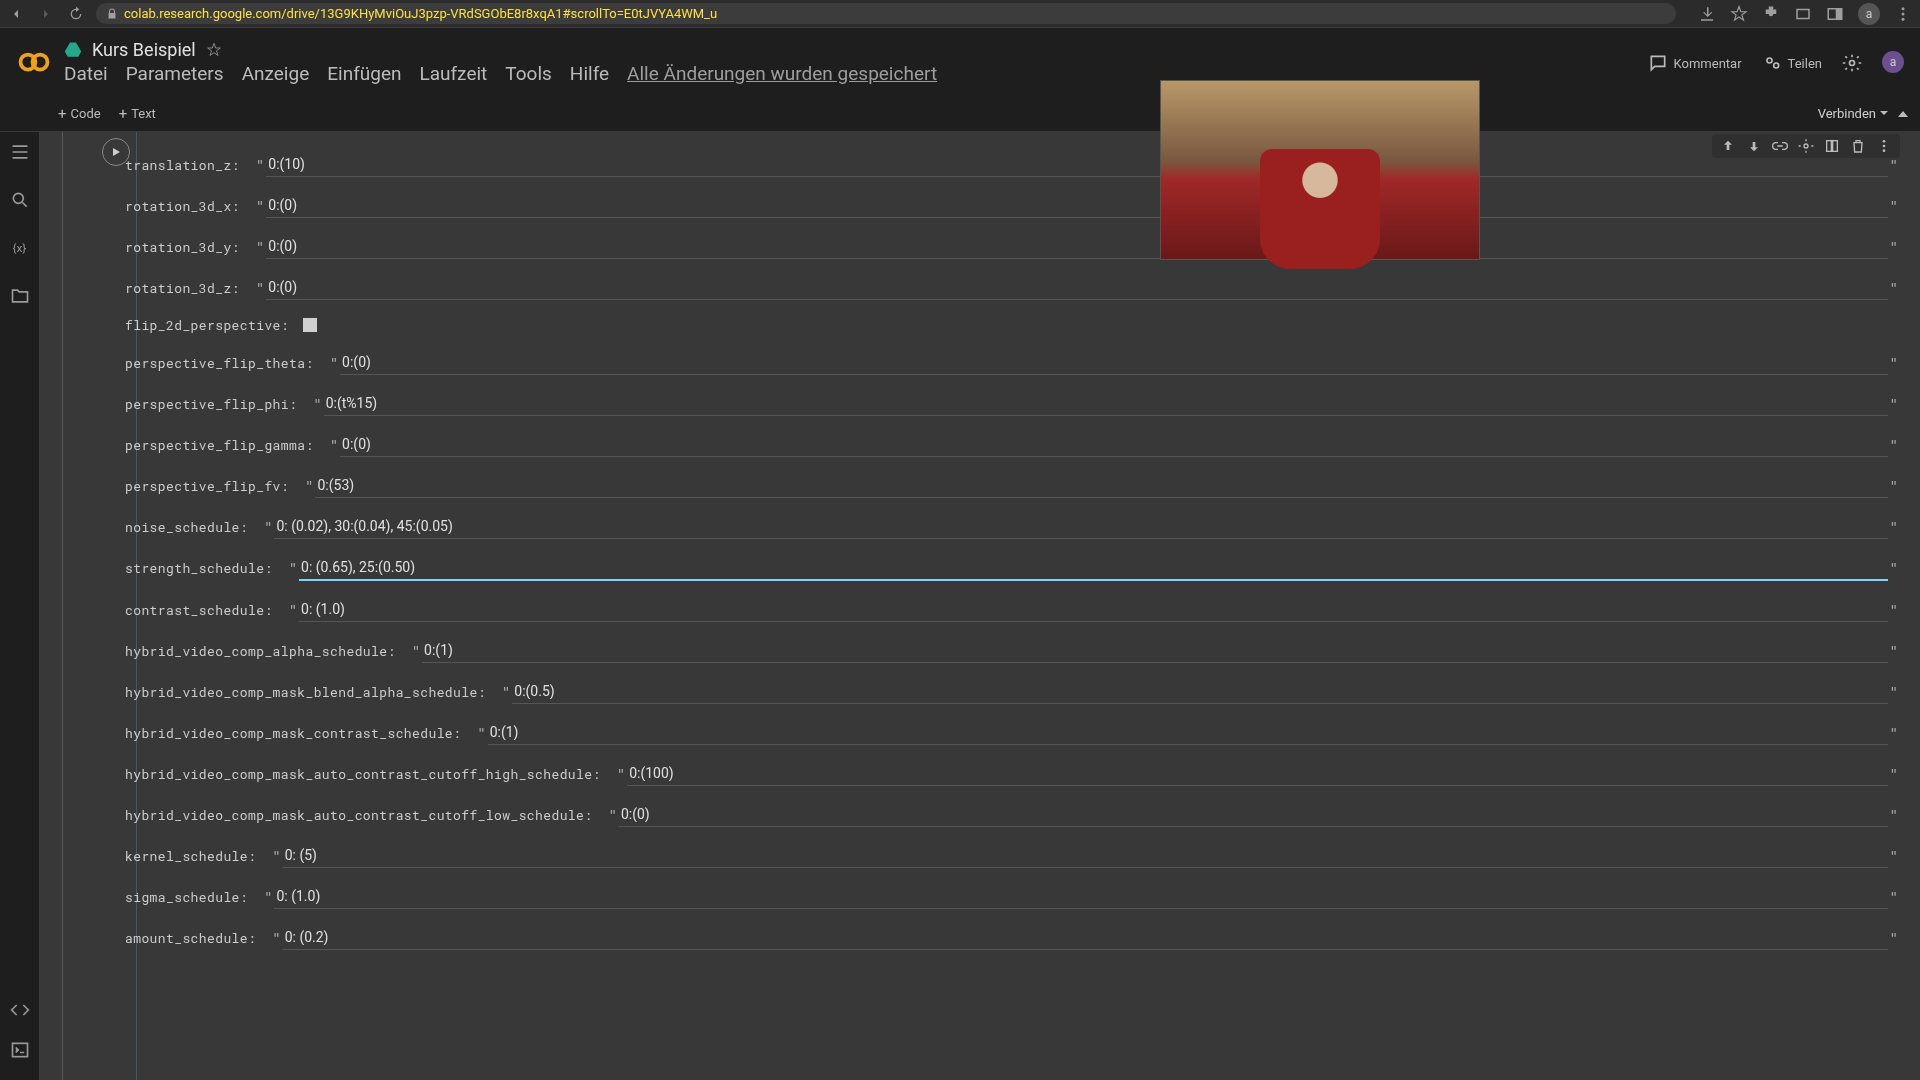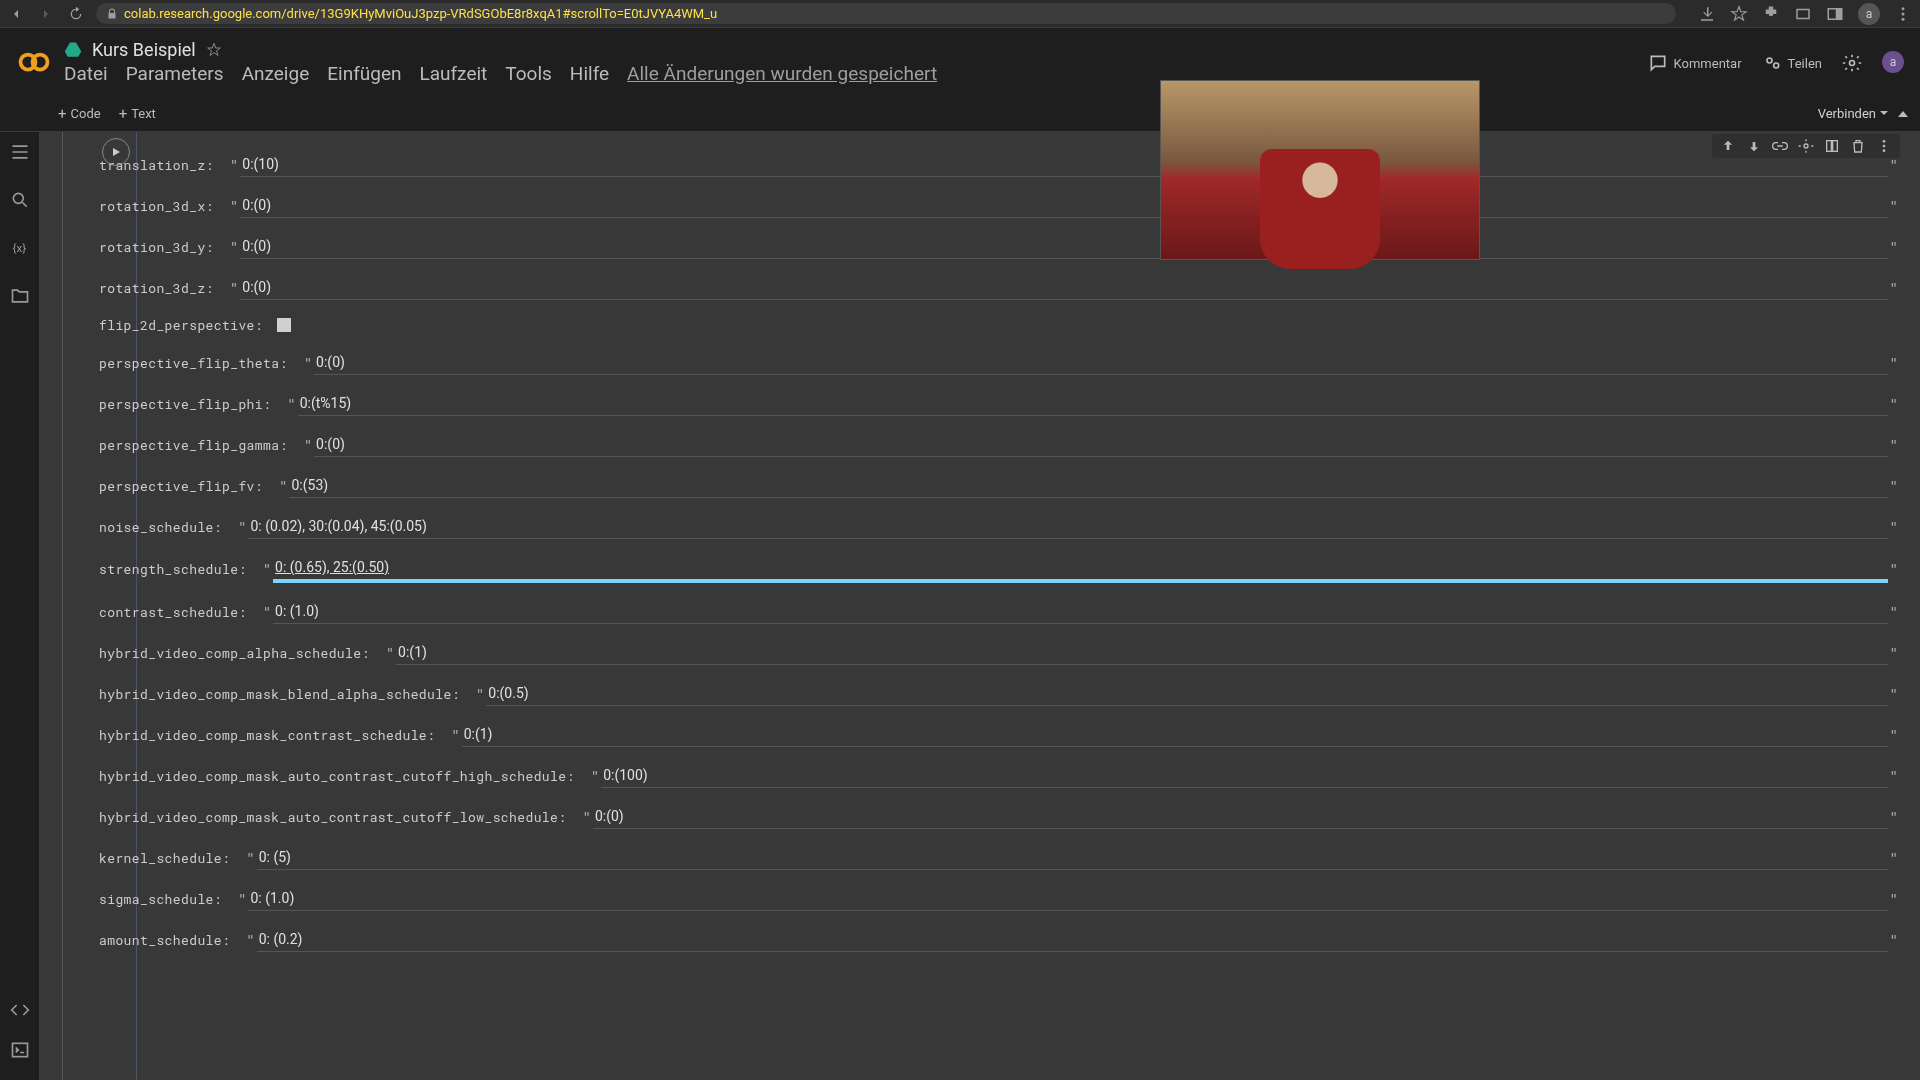--- a/index.html
+++ b/index.html
@@ -136,21 +136,21 @@
   position: absolute;
   top: 2px;
   right: 20px;
   display: flex;
   gap: 10px;
   background: #2f2f2f;
   padding: 4px 8px;
   border-radius: 4px;
 }
 .cell-actions svg { width: 16px; height: 16px; fill: #bbb; }
-.form-area { padding: 20px 20px 20px 59px; }
+.form-area { padding: 20px 20px 20px 85px; }
 .form-row {
   display: flex;
   align-items: center;
   margin-bottom: 16px;
   position: relative;
 }
 .form-label {
   font-family: "Roboto Mono", monospace;
   font-size: 13px;
   color: #ccc;
@@ -173,21 +173,21 @@
   flex: 1;
   background: transparent;
   border: none;
   border-bottom: 1px solid #555;
   color: #e0e0e0;
   font-size: 14px;
   padding: 4px 2px;
   font-family: inherit;
   outline: none;
 }
-.form-input.active { border-bottom: 4px solid #7dd3fc; text-decoration: underline; }
+.form-input.active { border-bottom: 2px solid #7dd3fc; }
 .checkbox-box {
   width: 14px;
   height: 14px;
   background: #d0d0d0;
   margin-left: 14px;
 }
 .section-title {
   font-size: 17px;
   font-weight: 600;
   color: #e0e0e0;

